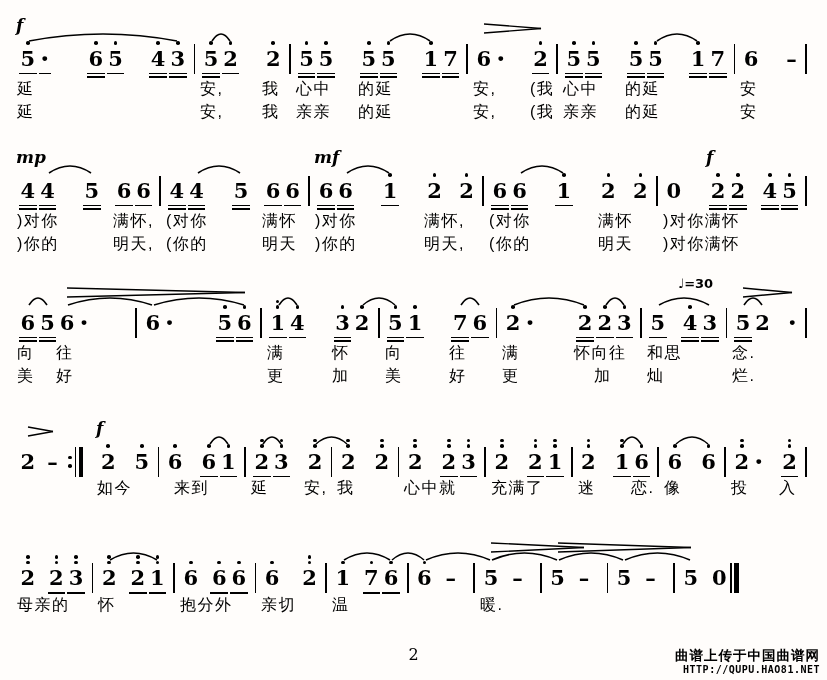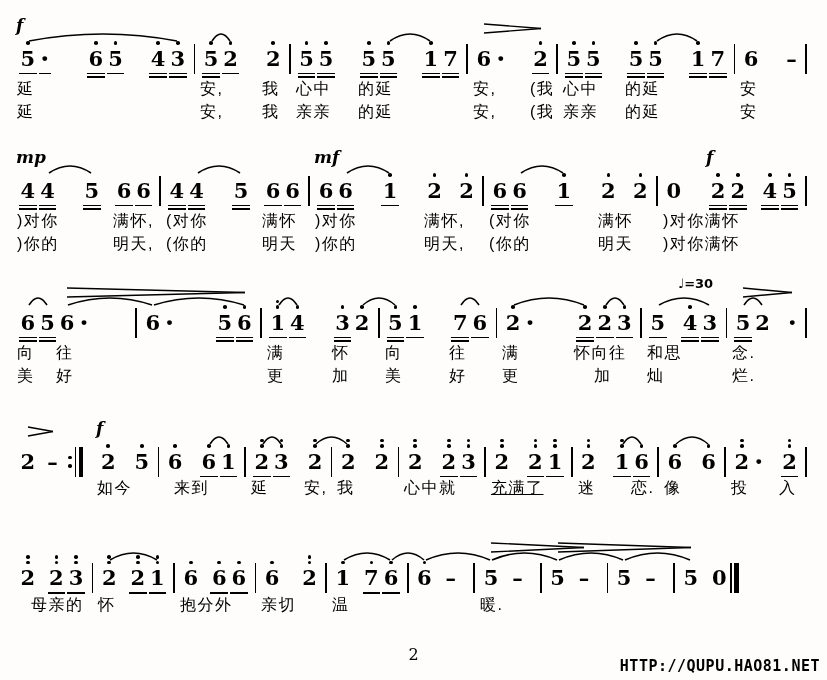--- a/index.html
+++ b/index.html
@@ -30,21 +30,21 @@
   .dyn{position:absolute;font:italic 700 17px "DejaVu Serif",serif;white-space:nowrap}
   .tempo{position:absolute;font:700 13px "DejaVu Sans",sans-serif;white-space:nowrap}
   .lyr-row{position:relative;height:23px;width:100%}
   .lyr{position:absolute;top:1px;font:16px "Liberation Sans","DejaVu Sans",sans-serif;
        letter-spacing:1.5px;white-space:nowrap;font-weight:500}
   .pageno{position:absolute;left:0;right:0;bottom:16px;text-align:center;
           font:16px "DejaVu Serif",serif}
   .wm{position:absolute;right:7px;bottom:5px;text-align:right;
       font-family:"DejaVu Sans Mono",monospace;font-weight:700;line-height:1.15}
   .wm1{font-size:13.5px;letter-spacing:1px}
-  .wm2{font-size:15px;letter-spacing:.5px}
+  .wm2{font-size:10px;letter-spacing:.5px}
 </style>
 </head>
 <body>
 
 <div class="page">
   <div class="score">
       <div class="system">
         <div class="notes-row">
           <span class="tok">
             <span class="oct">
@@ -1178,21 +1178,21 @@
             <span class="bline"></span>
           </span>
         </div>
         <div class="lyr-row">
           <span class="lyr" style="left: 79px;">如今</span>
           <span class="lyr" style="left: 156px;">来到</span>
           <span class="lyr" style="left: 233px;">延</span>
           <span class="lyr" style="left: 286px;">安,</span>
           <span class="lyr" style="left: 319px;">我</span>
           <span class="lyr" style="left: 386px;">心中就</span>
-          <span class="lyr" style="left: 473px; text-decoration: underline;">充满了</span>
+          <span class="lyr" style="left: 473px;">充满了</span>
           <span class="lyr" style="left: 560px;">迷</span>
           <span class="lyr" style="left: 613px;">恋.</span>
           <span class="lyr" style="left: 646px;">像</span>
           <span class="lyr" style="left: 713px;">投</span>
           <span class="lyr" style="left: 761px;">入</span>
         </div>
         <svg width="25" height="12" style="position: absolute; left: 10px; top: 9px; overflow: visible; pointer-events: none;">
           <line x1="0" y1="1" x2="25" y2="5.5" stroke="#000" stroke-width="1.4"></line>
           <line x1="0" y1="10" x2="25" y2="5.5" stroke="#000" stroke-width="1.4"></line>
         </svg>
@@ -1432,21 +1432,21 @@
           <span class="tok">
             <span class="rep">
               <span class="thin"></span>
               <span class="thick"></span>
             </span>
           </span>
           <span class="tok"></span>
           <span class="sp" style="flex-grow: 8;"></span>
         </div>
         <div class="lyr-row">
-          <span class="lyr" style="left: -1px; margin-left: 14px;">母亲的</span>
+          <span class="lyr" style="left: -1px;">母亲的</span>
           <span class="lyr" style="left: 80px;">怀</span>
           <span class="lyr" style="left: 162px;">抱分外</span>
           <span class="lyr" style="left: 243px;">亲切</span>
           <span class="lyr" style="left: 314px;">温</span>
           <span class="lyr" style="left: 462px;">暖.</span>
         </div>
         <svg width="49" height="12" style="position: absolute; left: 91px; top: 17px; overflow: visible; pointer-events: none;">
           <path d="M1,10 Q 24.5,-4 48,10" fill="none" stroke="#000" stroke-width="1.6"></path>
         </svg>
         <svg width="48" height="12" style="position: absolute; left: 325px; top: 17px; overflow: visible; pointer-events: none;">
@@ -1472,15 +1472,16 @@
           <line x1="0" y1="10" x2="93" y2="5.5" stroke="#000" stroke-width="1.4"></line>
         </svg>
         <svg width="133" height="12" style="position: absolute; left: 540px; top: 9px; overflow: visible; pointer-events: none;">
           <line x1="0" y1="1" x2="133" y2="5.5" stroke="#000" stroke-width="1.4"></line>
           <line x1="0" y1="10" x2="133" y2="5.5" stroke="#000" stroke-width="1.4"></line>
         </svg>
       </div>
     </div>
   <div class="pageno">2</div>
   <div class="wm">
+    <div class="wm1">曲谱上传于中国曲谱网</div>
     <div class="wm2">HTTP://QUPU.HAO81.NET</div>
   </div>
 </div>
 
 </body></html>

